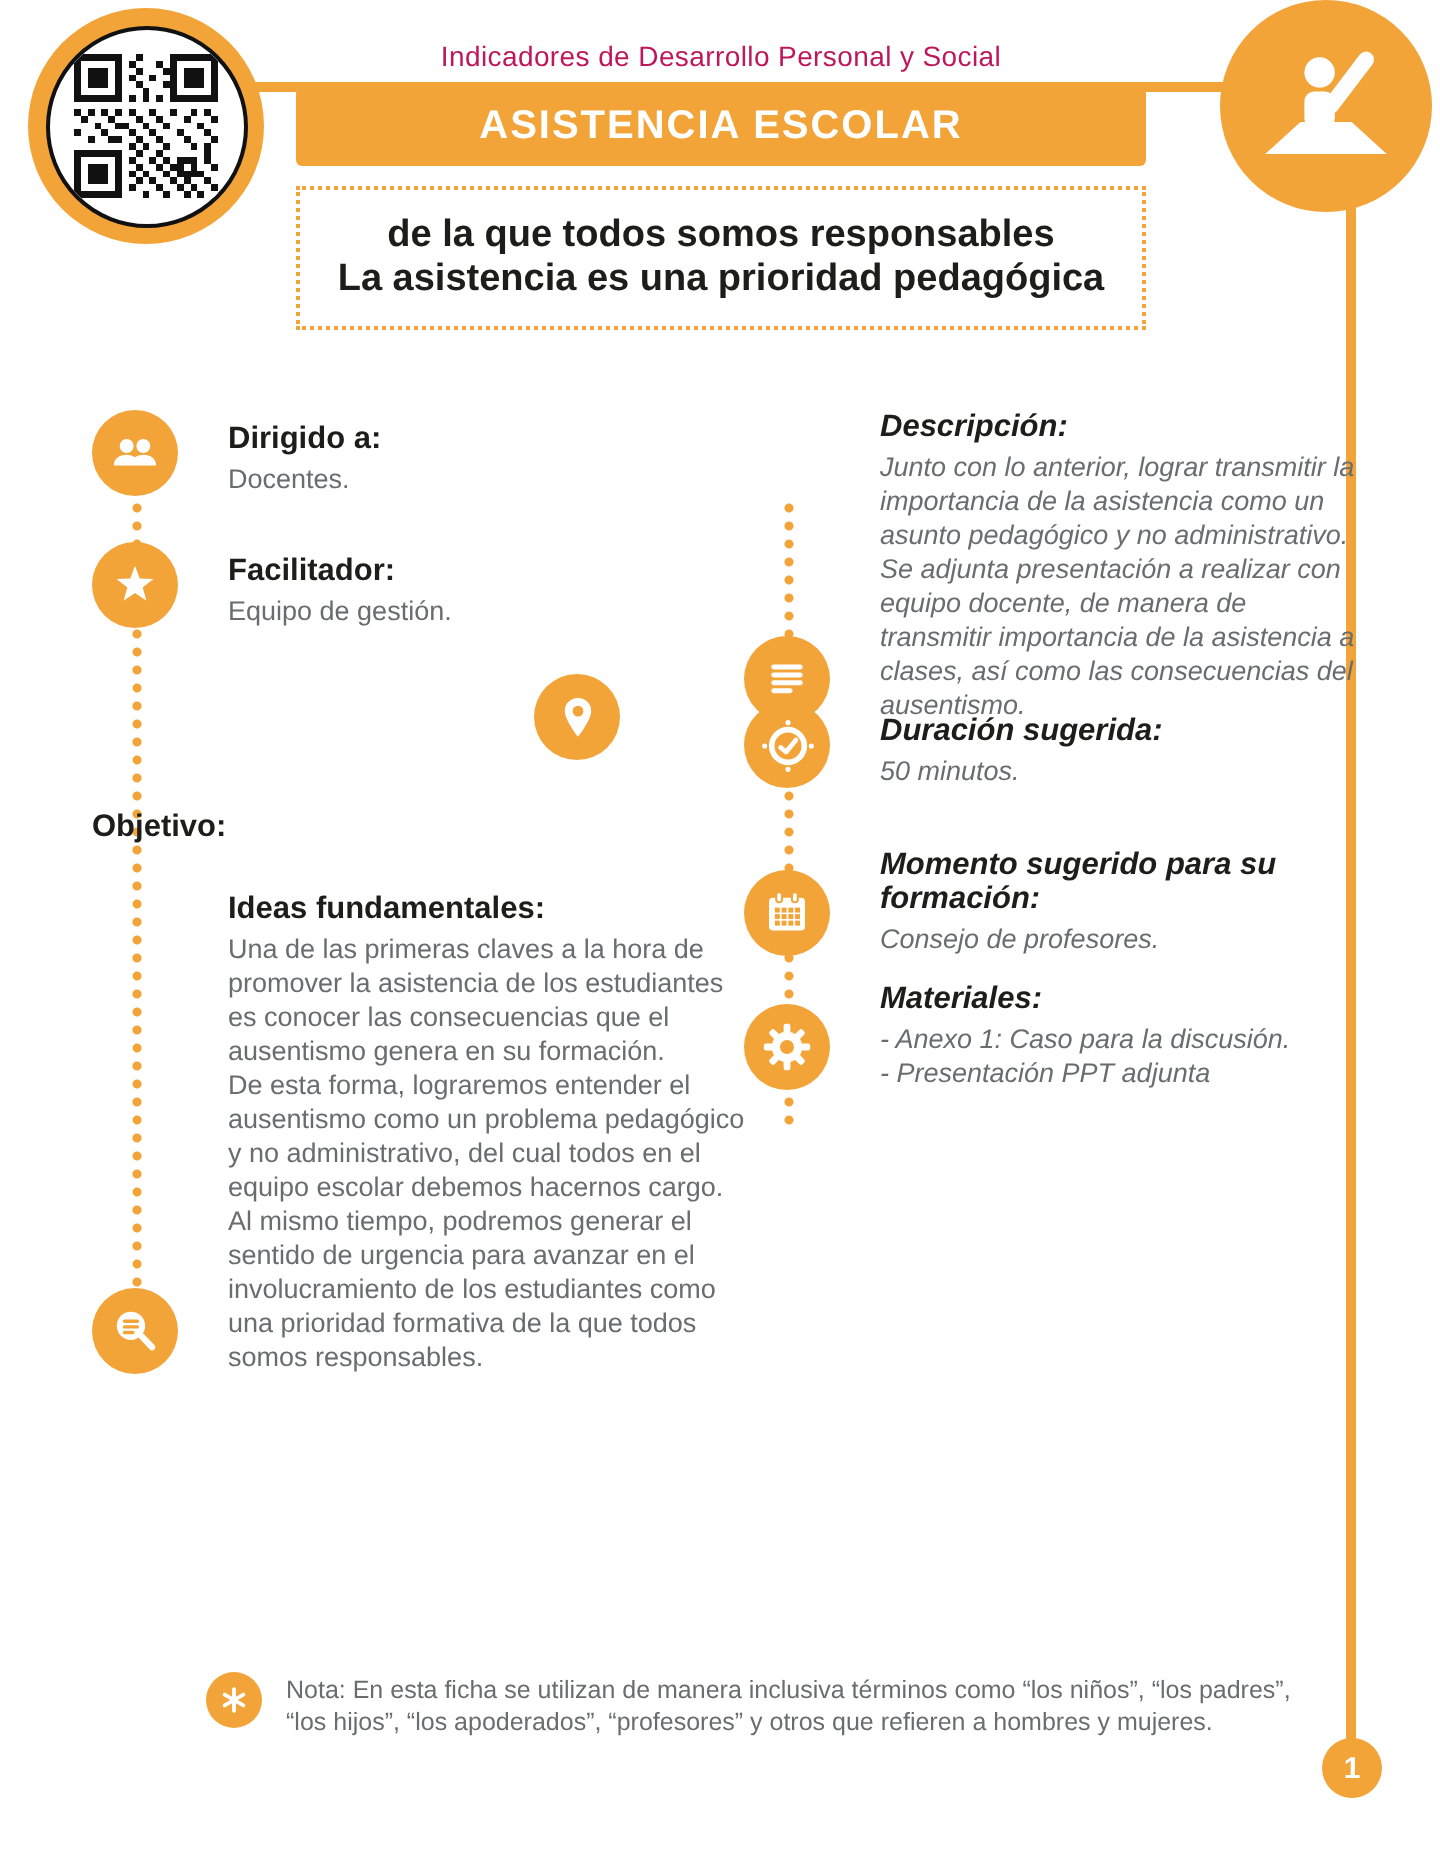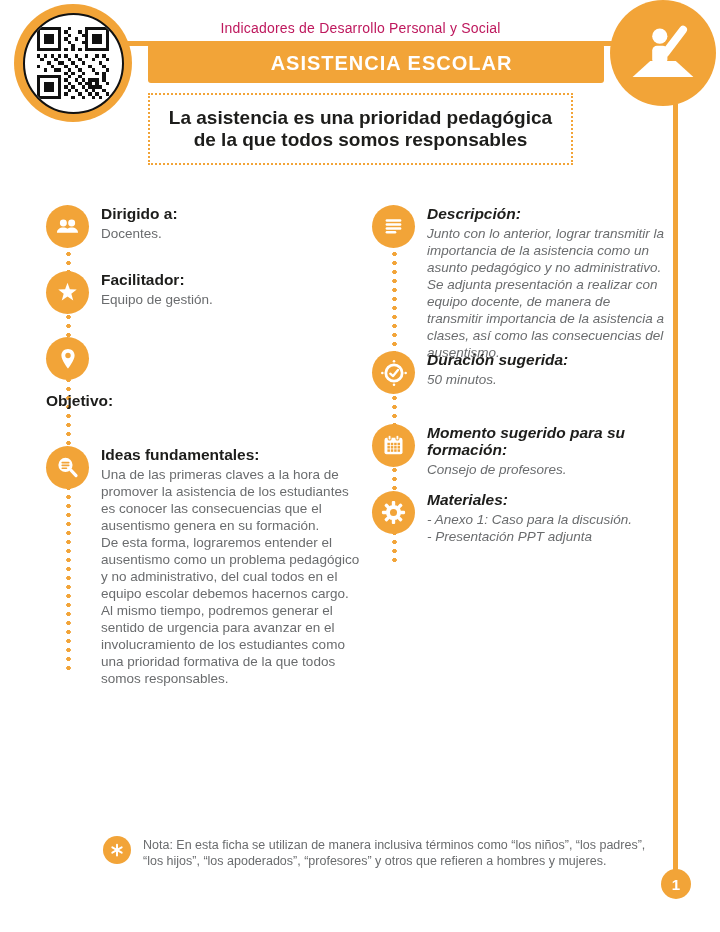--- a/index.html
+++ b/index.html
@@ -3,21 +3,21 @@
 <meta charset="utf-8">
 <style>
   html,body{margin:0;padding:0;background:#e9e9e9;}
   .page{position:relative;width:720px;height:932px;background:#ffffff;margin:0 auto;
         font-family:"Liberation Sans","DejaVu Sans",sans-serif;overflow:hidden;}
   
   .connector-line{position:absolute;left:120px;top:41px;width:494px;height:5px;background:#F2A438;}
   .kicker{position:absolute;left:148px;top:20px;width:425px;text-align:center;
           font-size:14px;color:#be185d;letter-spacing:.2px;}
   .banner{position:absolute;left:148px;top:44px;width:425px;height:39px;background:#F2A438;
-          border-radius:3px;display:flex;align-items:center;justify-content:center;padding-left:31px;}
+          border-radius:3px;display:flex;align-items:center;justify-content:center;}
   .banner span{color:#fff;font-weight:bold;font-size:20px;letter-spacing:1px;}
   .qr-wrap{position:absolute;left:14px;top:4px;width:118px;height:118px;border-radius:50%;
            background:#F2A438;display:flex;align-items:center;justify-content:center;}
   .qr-inner{width:101px;height:101px;border-radius:50%;background:#fff;border:2px solid #111;
             box-sizing:border-box;display:flex;align-items:center;justify-content:center;overflow:hidden;}
   .corner-badge{position:absolute;left:610px;top:0;width:106px;height:106px;border-radius:50%;
            background:#F2A438;display:flex;align-items:center;justify-content:center;}
   .vline{position:absolute;left:673px;top:104px;width:5px;height:766px;background:#F2A438;}
   .page-badge{position:absolute;left:661px;top:869px;width:30px;height:30px;border-radius:50%;
            background:#F2A438;color:#fff;font-weight:bold;font-size:15px;
@@ -26,21 +26,21 @@
   .title-box{position:absolute;left:148px;top:93px;width:425px;height:72px;border:2px dotted #F2A438;
            box-sizing:border-box;display:flex;flex-direction:column;align-items:center;justify-content:center;}
   .title-box div{font-size:19px;font-weight:bold;color:#1D1D1B;line-height:22px;text-align:center;}
   
   .dots{position:absolute;width:5px;
         background-image:radial-gradient(circle at 2.5px 4px,#F2A438 2px,rgba(0,0,0,0) 2.5px);
         background-size:5px 9px;background-repeat:repeat-y;}
   .dots-left{left:66px;top:250px;height:424px;}
   .dots-right{left:392px;top:250px;height:314px;}
   
-  .sec{position:absolute;display:flex;gap:12px;}
+  .sec{position:absolute;display:flex;gap:25px;align-items:flex-end;}
   .ico{width:43px;height:43px;border-radius:50%;background:#F2A438;flex-shrink:0;
        display:flex;align-items:center;justify-content:center;}
   .txt h3{margin:0 0 3px 0;font-size:15.5px;color:#1D1D1B;line-height:17px;}
   .txt p{margin:0;font-size:13.5px;line-height:17px;color:#6A6C6E;}
   .col-left .txt{width:264px;}
   .col-right .txt{width:240px;font-style:italic;}
   
   .note{position:absolute;left:103px;top:836px;display:flex;gap:12px;}
   .note-ico{width:28px;height:28px;border-radius:50%;background:#F2A438;flex-shrink:0;
        display:flex;align-items:center;justify-content:center;}
@@ -106,22 +106,22 @@
         <circle cx="46" cy="29" r="9.5"></circle>
         <rect x="36.5" y="41" width="19" height="23" rx="6"></rect>
         <line x1="53" y1="50" x2="75" y2="21" stroke="#fff" stroke-width="10" stroke-linecap="round"></line>
       </g>
     </svg>
   </div>
 
   <div class="vline"></div>
 
   <div class="title-box">
+    <div>de la que todos somos responsables</div>
     <div>La asistencia es una prioridad pedagógica</div>
-    <div>de la que todos somos responsables</div>
   </div>
 
   <div class="dots dots-left"></div>
   <div class="dots dots-right"></div>
 
   <div class="sec col-left" style="left:46px;top:205px;">
     <div class="ico">
       <svg width="27" height="27" viewBox="0 0 24 24" fill="#fff">
         <circle cx="8.3" cy="8.9" r="3.1"></circle>
           <circle cx="15.7" cy="8.9" r="3.1"></circle>

